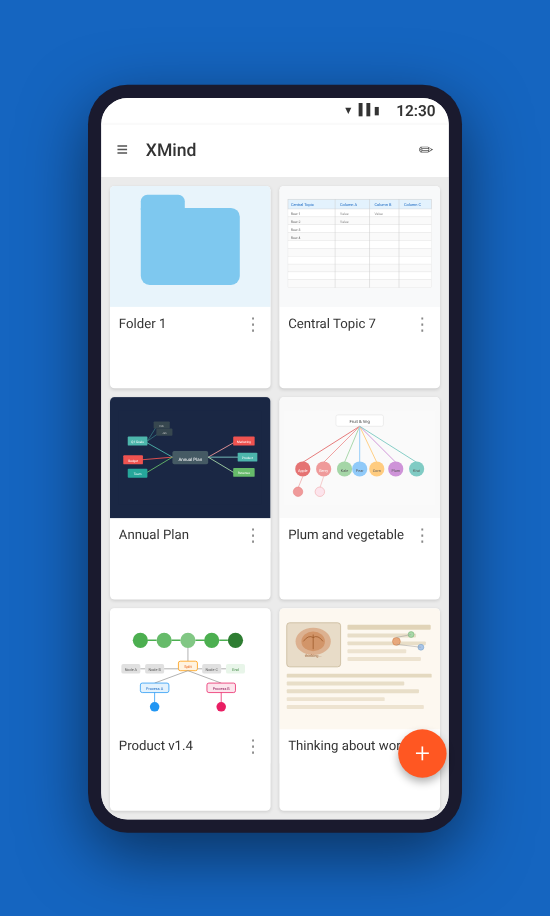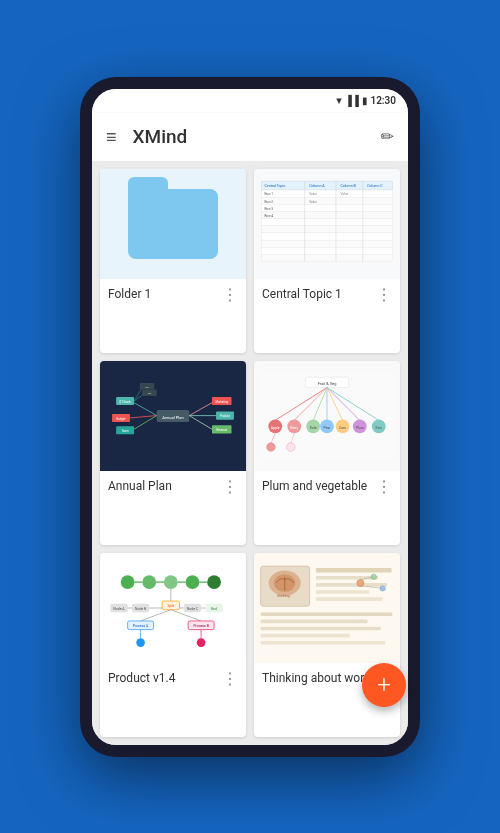--- a/index.html
+++ b/index.html
@@ -39,44 +39,44 @@
       gap: 4px;
     }
     .status-icons {
       display: flex;
       align-items: center;
       gap: 3px;
       font-size: 10px;
       color: #333;
     }
     .status-time {
-      font-size: 10px;
+      font-size: 14px;
       font-weight: 600;
       color: #333;
-      margin-left: 0;
+      margin-left: 12px;
     }
     .wifi-icon { font-size: 11px; }
     .signal-icon { font-size: 10px; }
     .battery-icon { font-size: 10px; }
     .app-bar {
       background: #fff;
       height: 48px;
       display: flex;
       align-items: center;
       padding: 0 14px;
       box-shadow: 0 1px 3px rgba(0,0,0,0.1);
     }
     .hamburger-icon {
       font-size: 18px;
       color: #555;
       cursor: pointer;
       margin-right: 16px;
     }
     .app-title {
-      font-size: 19px;
+      font-size: 16px;
       font-weight: 500;
       color: #333;
       flex: 1;
     }
     .edit-icon {
       font-size: 16px;
       color: #555;
       cursor: pointer;
     }
     .grid-container {
@@ -268,21 +268,21 @@
             <rect x="2" y="68" width="146" height="8" fill="#fafafa" stroke="#ddd" stroke-width="0.3"></rect>
             <rect x="2" y="76" width="146" height="8" fill="#fff" stroke="#ddd" stroke-width="0.3"></rect>
             <rect x="2" y="84" width="146" height="8" fill="#fafafa" stroke="#ddd" stroke-width="0.3"></rect>
 
             <line x1="50" y1="2" x2="50" y2="92" stroke="#ccc" stroke-width="0.5"></line>
             <line x1="85" y1="2" x2="85" y2="92" stroke="#ccc" stroke-width="0.5"></line>
             <line x1="115" y1="2" x2="115" y2="92" stroke="#ccc" stroke-width="0.5"></line>
           </svg>
         </div>
         <div class="card-footer">
-          <span class="card-title">Central Topic 1</span>
+          <span class="card-title">Central Topic 7</span>
           <span class="more-icon">⋮</span>
         </div>
       </div>
 
       <div class="card">
         <div class="card-preview annual-preview">
           <svg viewBox="0 0 160 105" xmlns="http://www.w3.org/2000/svg">
             <rect width="160" height="105" fill="#1a2744"></rect>
 
             <rect x="60" y="45" width="40" height="15" rx="2" fill="#455a64"></rect>

